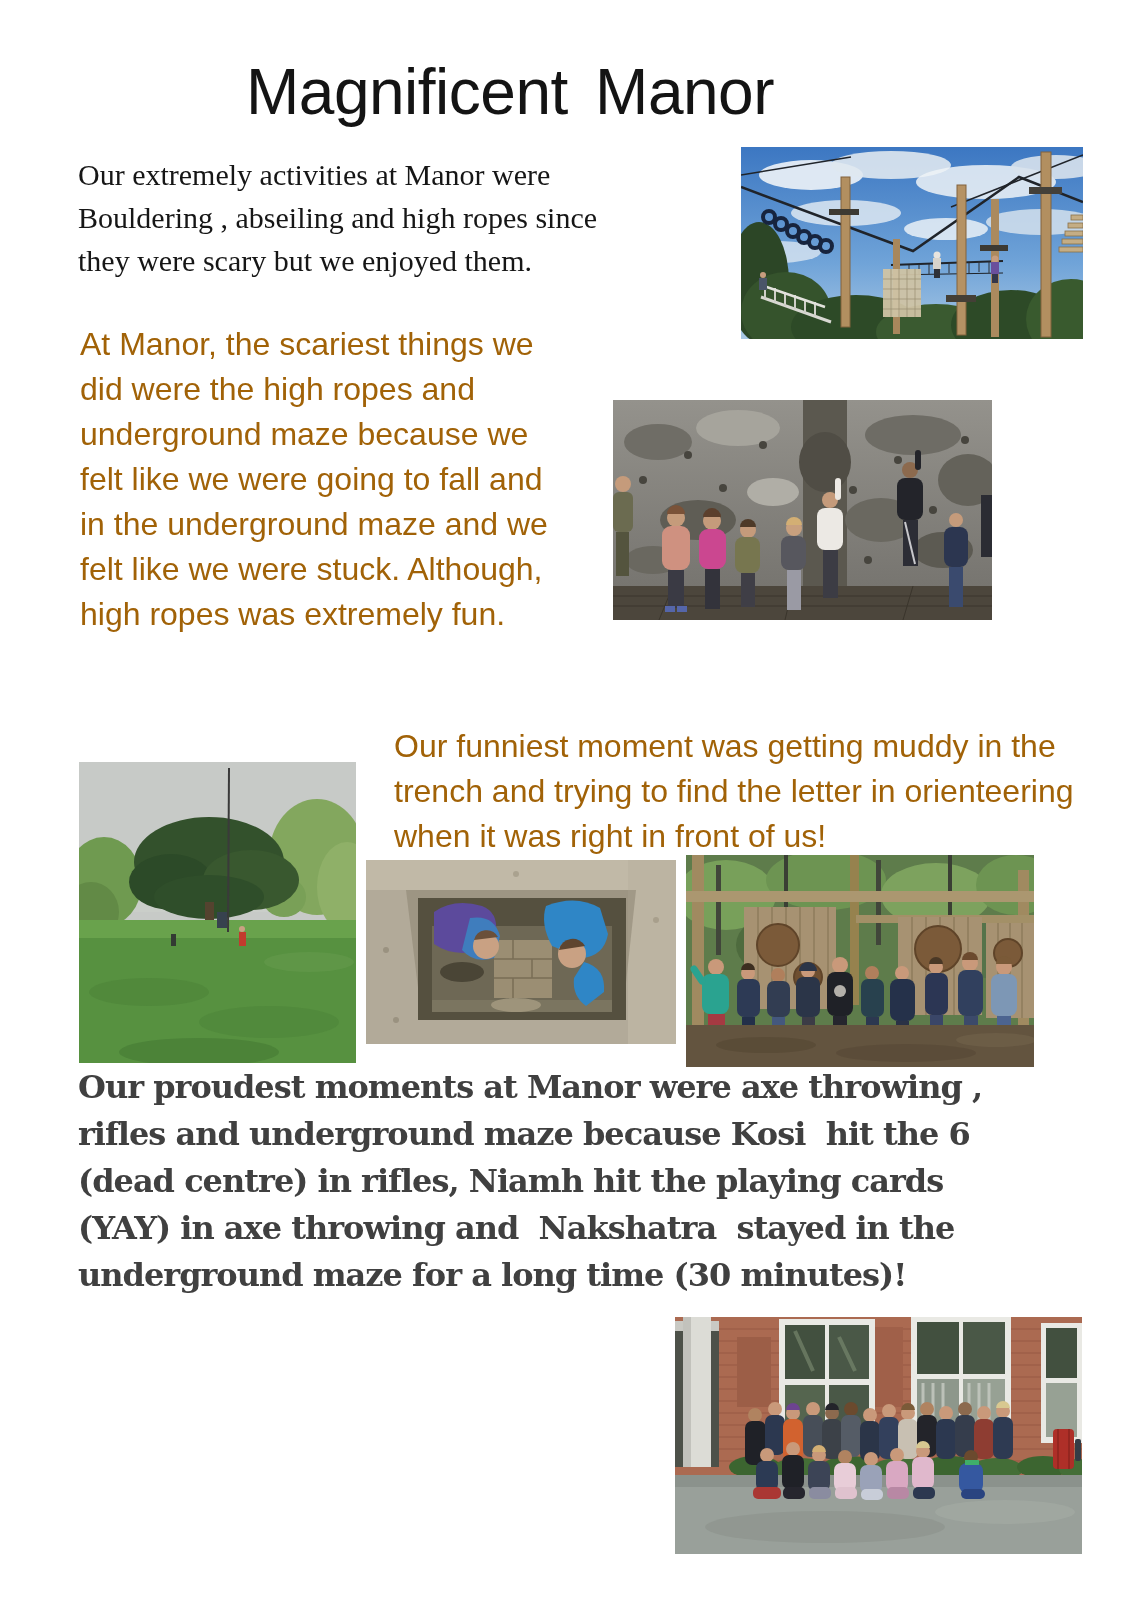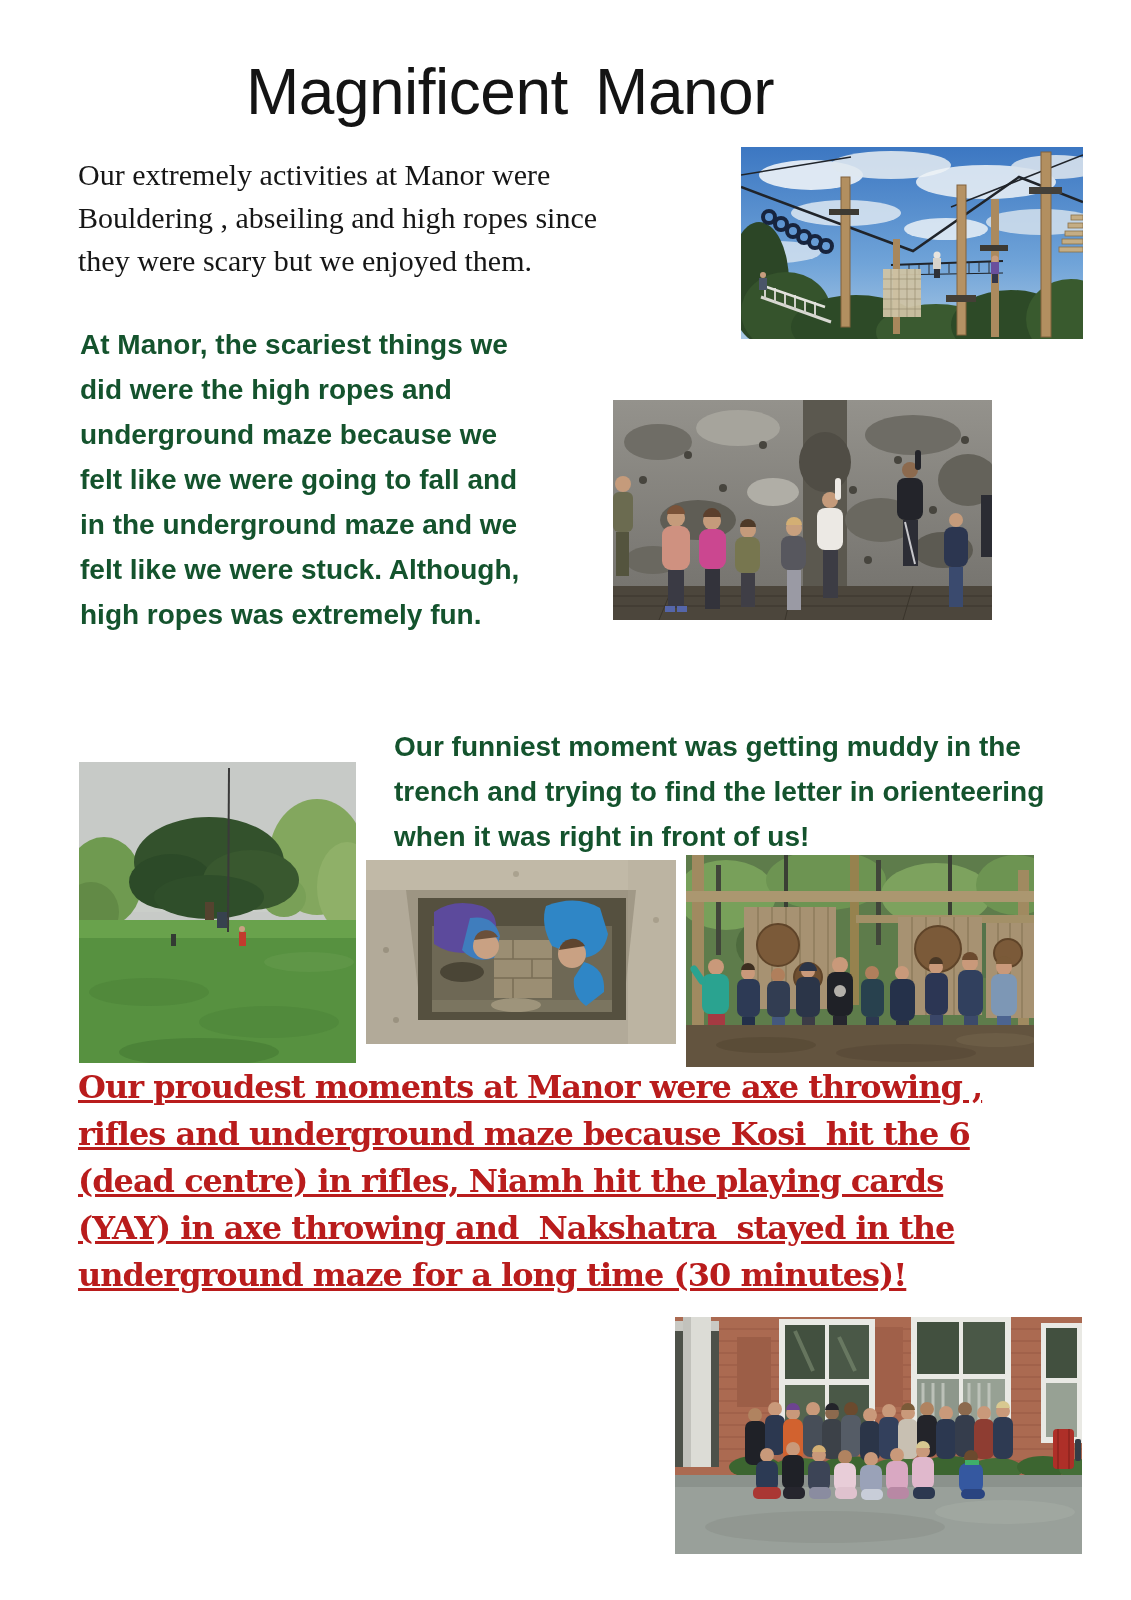--- a/index.html
+++ b/index.html
@@ -24,33 +24,31 @@
   }
   .para{white-space:pre-wrap;}
   .t-serif{
     font-family:"Liberation Serif", serif;
     font-size:30px;
     line-height:43px;
     color:#161616;
   }
   .t-sans{
     font-family:"Liberation Sans", sans-serif;
-    font-size:28px;
+    font-size:32px;
     line-height:45px;
-    color:#14532d;
-    font-weight:bold;
+    color:#a16207;
   }
   .t-bold{
     font-family:"DejaVu Serif", serif;
     font-weight:700;
     font-size:32px;
     line-height:47px;
     letter-spacing:-1px;
-    color:#b91c1c;
-    text-decoration:underline;
+    color:#404040;
   }
   .photo{overflow:hidden;}
   .photo svg{display:block;width:100%;height:100%;}
 </style>
 </head>
 <body>
 
 <div id="page">
 
   <div class="abs title" style="left:246px;top:56px;">Magnificent Manor</div>

